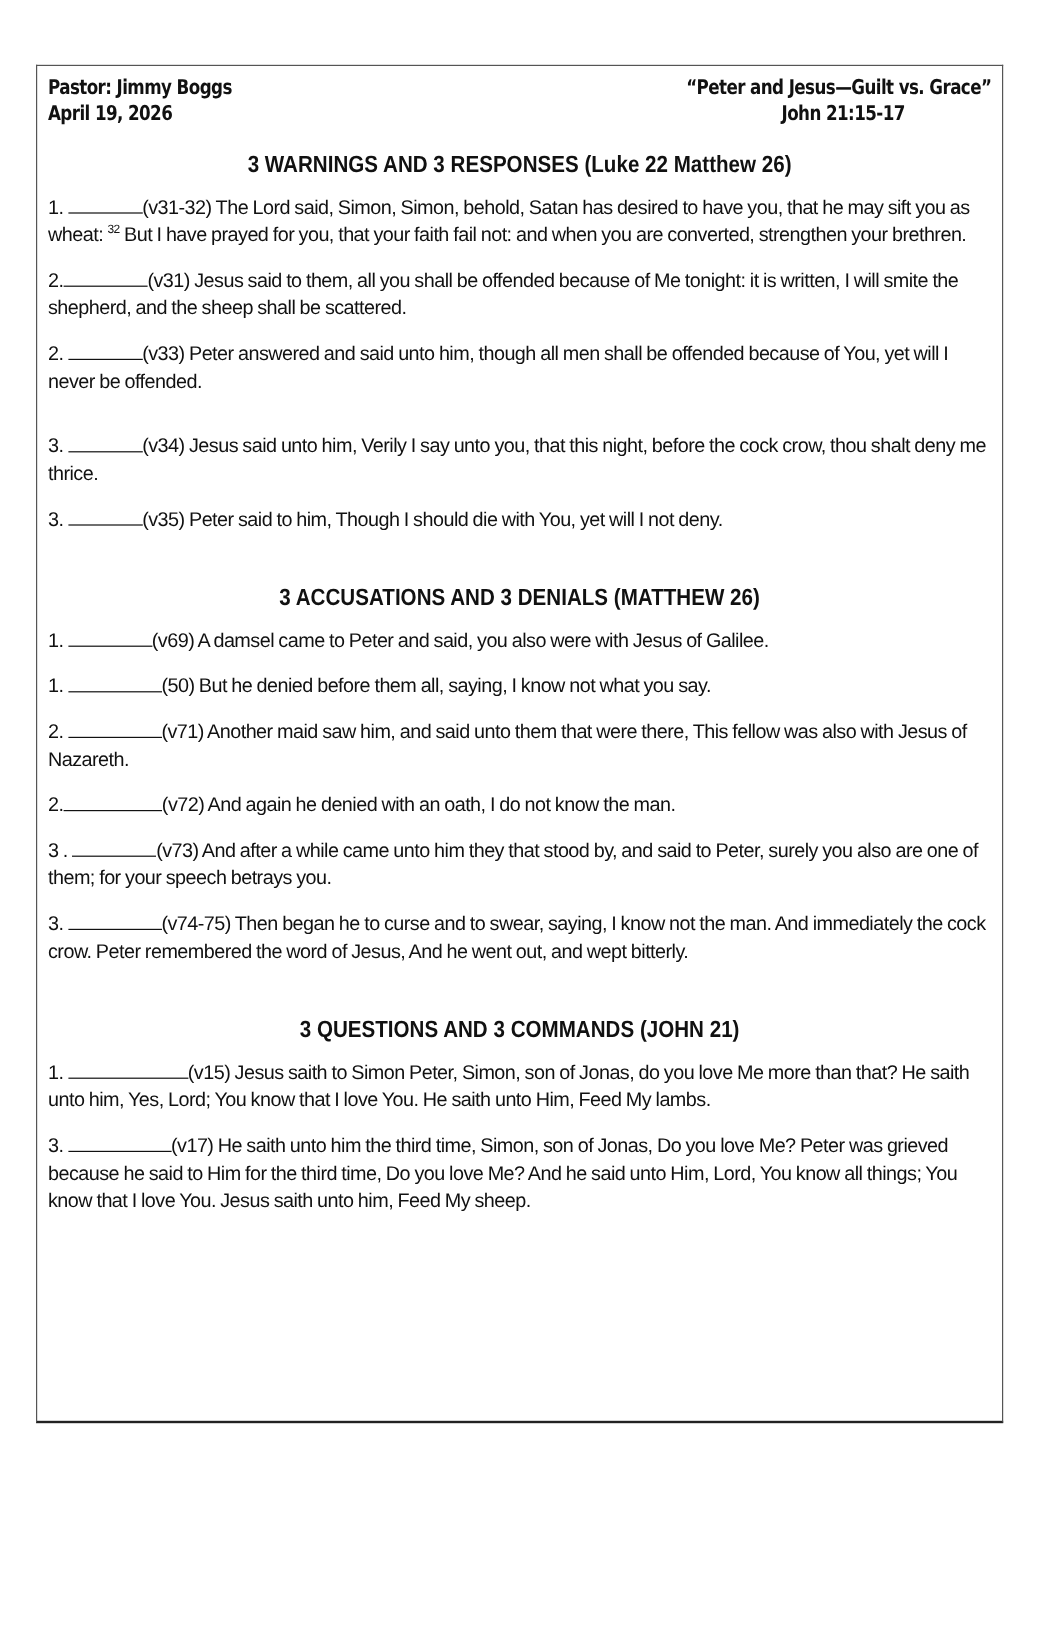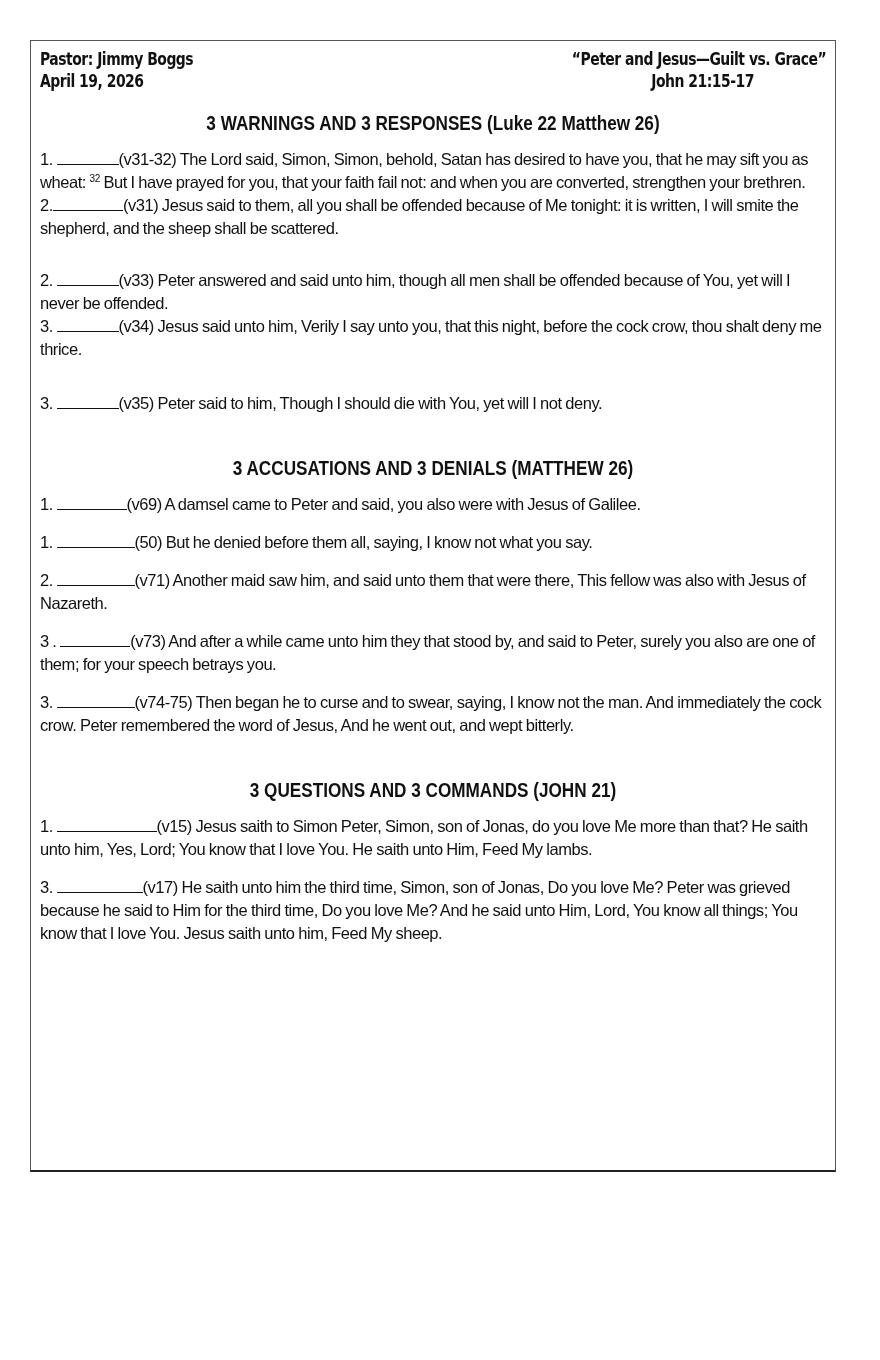--- a/index.html
+++ b/index.html
@@ -10,21 +10,21 @@
     body {
       width: 880px;
       height: 1360px;
       position: relative;
       font-family: "Liberation Sans", sans-serif;
       color: #111111;
     }
     .page {
       position: absolute;
       left: 30px;
-      top: 40px;
+      top: 54px;
       width: 806px;
       height: 1132px;
       border: 1px solid #555555;
       border-bottom: 2px solid #222222;
       box-sizing: border-box;
     }
     .hdr {
       position: absolute;
       font-family: "DejaVu Sans", sans-serif;
       font-weight: bold;
@@ -86,44 +86,47 @@
     <span class="scripture">John 21:15-17</span>
   </div>
 
   <div class="content">
 
     <div>
       <h2 class="section-title">3 WARNINGS AND 3 RESPONSES  (Luke 22 Matthew 26)</h2>
       <p class="item" style="margin-top:13px">
         <span>1. </span><span class="blank" style="width:62px"></span><span>(v31-32)</span><span> The Lord said, Simon, Simon, behold, Satan has desired to have you, that he may sift you as wheat: </span><sup>32</sup><span> But I have prayed for you, that your faith fail not: and when you are converted, strengthen your brethren.</span>
       </p>
-      <p class="item" style="">
+      <p class="item" style="margin-top:15px">
         <span>2.</span><span class="blank" style="width:70px"></span><span>(v31)</span><span> Jesus said to them, all you shall be offended because of Me tonight: it is written, I will smite the shepherd, and the sheep shall be scattered.</span>
       </p>
-      <p class="item" style="margin-top:29px">
+      <p class="item" style="margin-top:15px">
         <span>2. </span><span class="blank" style="width:62px"></span><span>(v33)</span><span> Peter answered and said unto him, though all men shall be offended because of You, yet will I never be offended.</span>
       </p>
-      <p class="item" style="margin-top:0">
+      <p class="item" style="margin-top:31px">
         <span>3. </span><span class="blank" style="width:62px"></span><span>(v34)</span><span> Jesus said unto him, Verily I say unto you, that this night, before the cock crow, thou shalt deny me thrice.</span>
       </p>
-      <p class="item" style="margin-top:31px">
+      <p class="item" style="margin-top:15px">
         <span>3. </span><span class="blank" style="width:62px"></span><span>(v35)</span><span> Peter said to him, Though I should die with You, yet will I not deny.</span>
       </p>
     </div>
 
     <div style="margin-top:41px">
       <h2 class="section-title">3 ACCUSATIONS AND 3 DENIALS (MATTHEW 26)</h2>
       <p class="item" style="margin-top:13px">
         <span>1. </span><span class="blank" style="width:70px"></span><span>(v69)</span><span> A damsel came to Peter and said, you also were with Jesus of Galilee.</span>
       </p>
       <p class="item" style="margin-top:15px">
         <span>1. </span><span class="blank" style="width:78px"></span><span>(50)</span><span> But he denied before them all, saying, I know not what you say.</span>
       </p>
       <p class="item" style="margin-top:15px">
         <span>2. </span><span class="blank" style="width:78px"></span><span>(v71)</span><span> Another maid saw him, and said unto them that were there, This fellow was also with Jesus of Nazareth.</span>
+      </p>
+      <p class="item" style="margin-top:15px">
+        <span>2.</span><span class="blank" style="width:82px"></span><span>(v72)</span><span> And again he denied with an oath, I do not know the man.</span>
       </p>
       <p class="item" style="margin-top:15px">
         <span>3 . </span><span class="blank" style="width:70px"></span><span>(v73)</span><span> And after a while came unto him they that stood by, and said to Peter, surely you also are one of them; for your speech betrays you.</span>
       </p>
       <p class="item" style="margin-top:15px">
         <span>3. </span><span class="blank" style="width:78px"></span><span>(v74-75)</span><span> Then began he to curse and to swear, saying, I know not the man. And immediately the cock crow. Peter remembered the word of Jesus, And he went out, and wept bitterly.</span>
       </p>
     </div>
 
     <div style="margin-top:41px">

